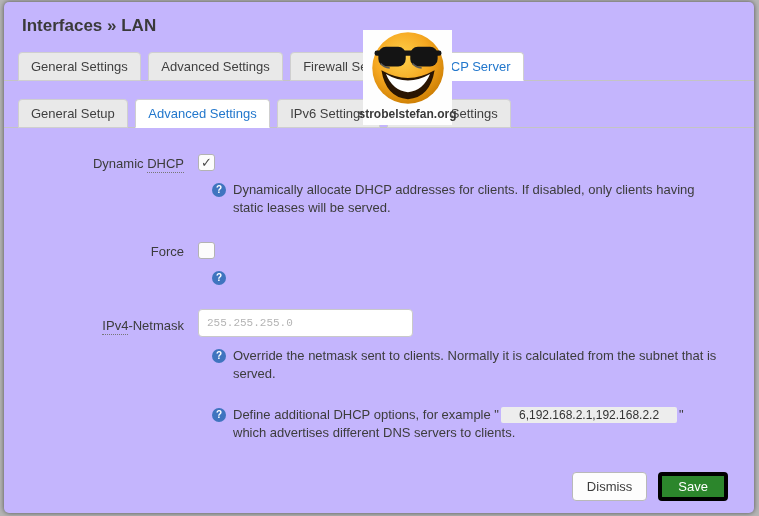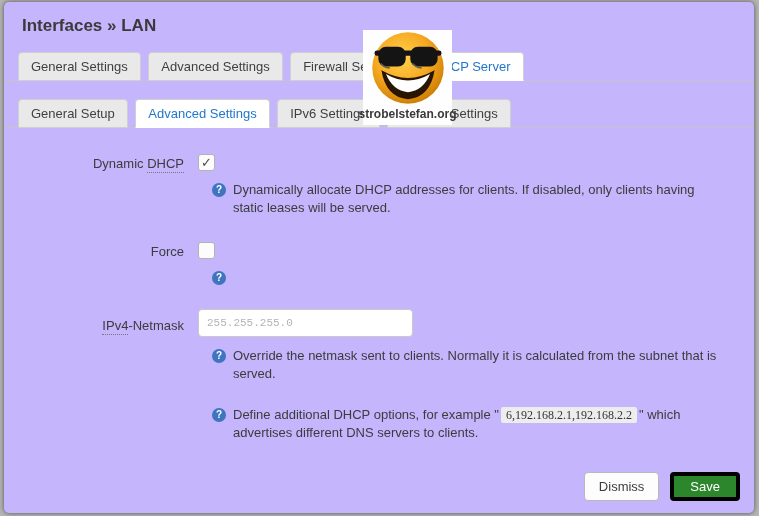--- a/index.html
+++ b/index.html
@@ -75,39 +75,39 @@
   .group { margin-bottom:24px; }
   .qicon {
     flex:none;
     width:14px; height:14px; margin-top:2px;
     border-radius:50%;
     background:#3f74bf;
     color:#fff; font-size:10px; font-weight:bold;
     text-align:center; line-height:14px;
   }
   .code {
-    font-family:Liberation Serif, serif;
+    font-family:Liberation Sans, sans-serif;
     font-size:12px;
     background:#ededed;
-    padding:1px 5px;
+    padding:1px 18px;
     margin:0 2px;
     color:#333;
     border-radius:2px;
   }
   .opt-wrap { display:flex; align-items:flex-start; }
   .add-btn {
     width:26px; height:28px; margin-left:3px;
     border:1px solid #c9c9c9; border-radius:3px;
     background:#fafafa;
     color:#2c862c; font-size:16px; font-weight:bold;
     line-height:24px; text-align:center;
     cursor:pointer;
   }
   .actions {
-    position:absolute; right:14px; bottom:12px;
+    position:absolute; right:26px; bottom:12px;
     display:flex; gap:11px;
   }
   .btn {
     height:29px; padding:0 14px;
     font-size:13px; border-radius:4px; cursor:pointer;
     font-family:"Liberation Sans", sans-serif;
   }
   .btn-dismiss {
     background:#fdfdfd;
     border:1px solid #b9b9b9;

